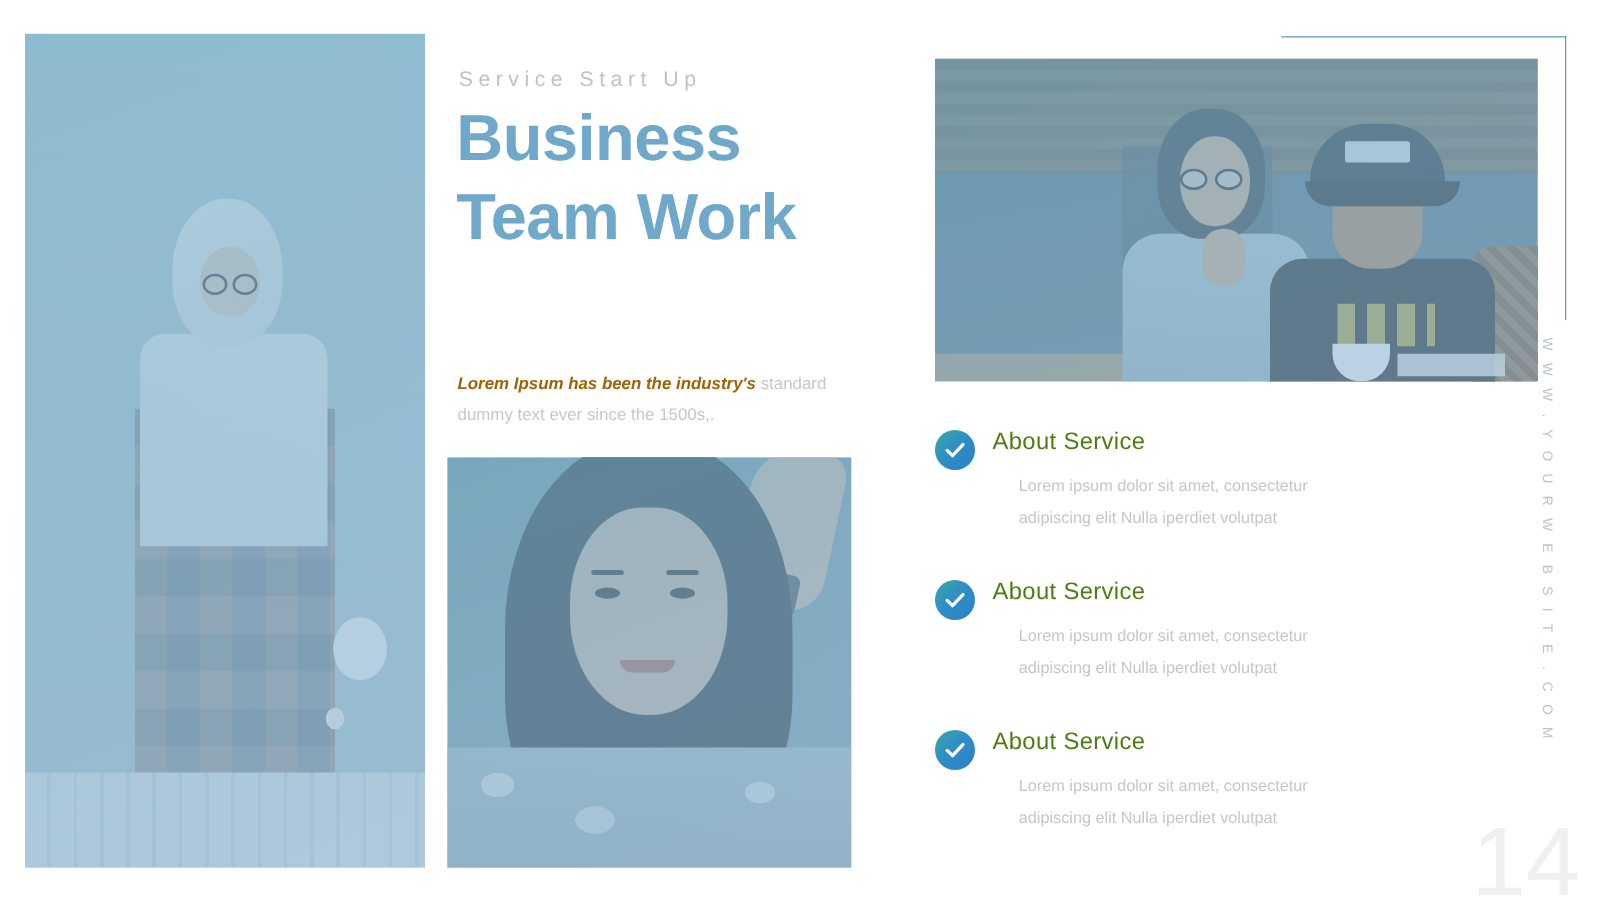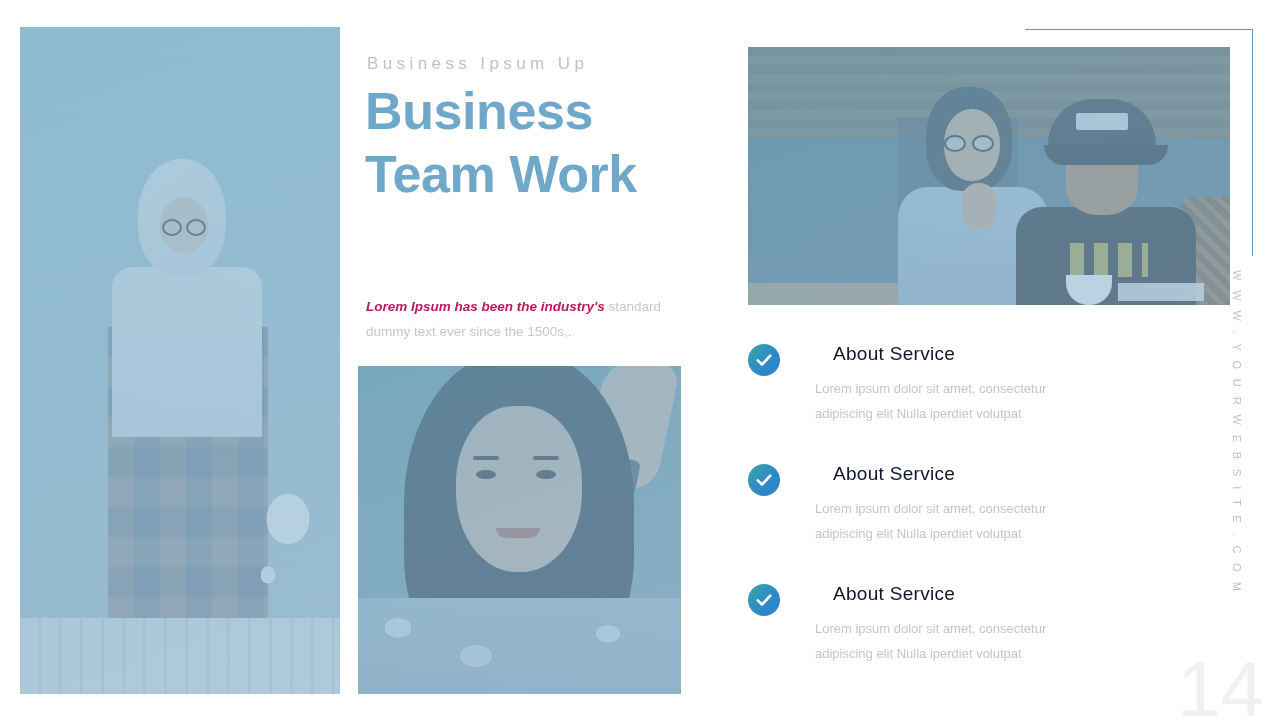--- a/index.html
+++ b/index.html
@@ -201,34 +201,34 @@
   }
   .title {
     position:absolute; left:365px; top:80px; width:330px;
     font-size:52px; line-height:63px; color:#6fa8c9; font-weight:700;
     letter-spacing:-.4px;
   }
   .lead {
     position:absolute; left:366px; top:294px; width:300px;
     font-size:13.5px; line-height:25px; color:#c7c7c7;
   }
-  .lead b { font-weight:bold; font-style:italic; color:#be185d; }
+  .lead b { font-weight:bold; font-style:italic; color:#a16207; }
 
   
   .features { position:absolute; left:748px; top:341px; width:350px; }
   .feature { position:relative; margin-bottom:25px; min-height:95px; }
   .feature:last-child { margin-bottom:0; }
   .check {
     position:absolute; left:0; top:3px; width:32px; height:32px; border-radius:50%;
     background:linear-gradient(135deg,#3aa8a0 0%,#2f8fc4 45%,#2b7fc9 100%);
     display:flex; align-items:center; justify-content:center;
   }
   .check svg { width:20px; height:20px; display:block; }
   .feature h3 {
-    margin-left:85px; font-size:19px; font-weight:400; color:#0f172a;
+    margin-left:46px; font-size:19px; font-weight:400; color:#4d7c0f;
     letter-spacing:.3px; line-height:26px;
   }
   .feature p {
     margin-left:67px; margin-top:9px; font-size:13px; line-height:25px;
     color:#c6c6c6; width:272px;
   }
 
   
   .vurl {
     position:absolute; left:1243px; top:270px;
@@ -289,21 +289,21 @@
     <div class="p2-logo"></div>
     <div class="p2-face"></div>
     <div class="cap"></div>
     <div class="cap-brim"></div>
     <div class="cap-patch"></div>
     <div class="paper"></div>
     <div class="cup"></div>
     <div class="tint"></div>
   </div>
 
-  <div class="eyebrow">Business Ipsum Up</div>
+  <div class="eyebrow">Service Start Up</div>
 
   <div class="title">
     <div>Business</div>
     <div>Team Work</div>
   </div>
 
   <p class="lead"><b>Lorem Ipsum has been the industry's</b><span> standard dummy text ever since the 1500s,.</span></p>
 
   <div class="features">
 

